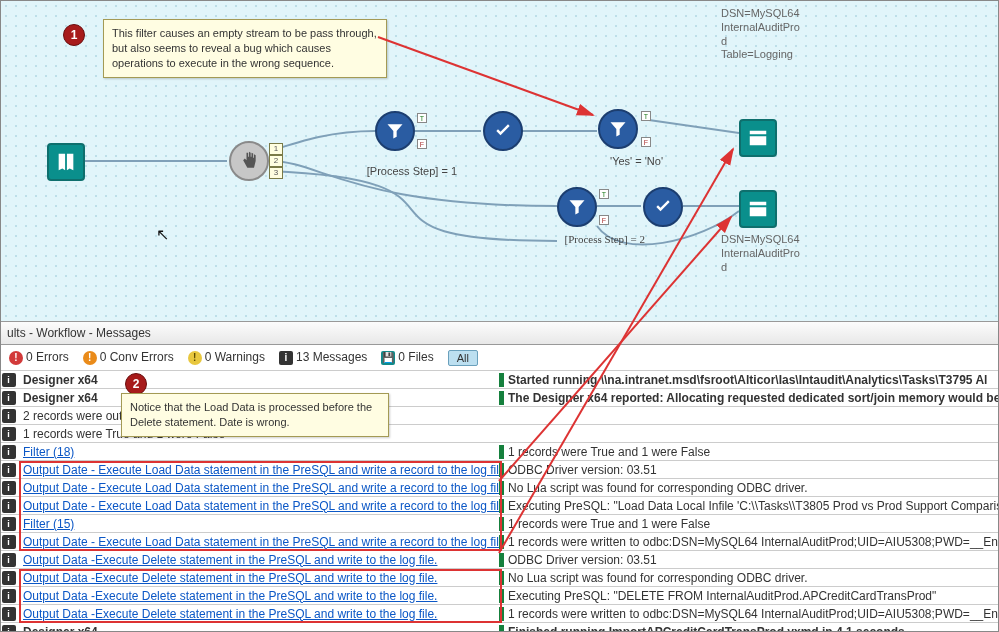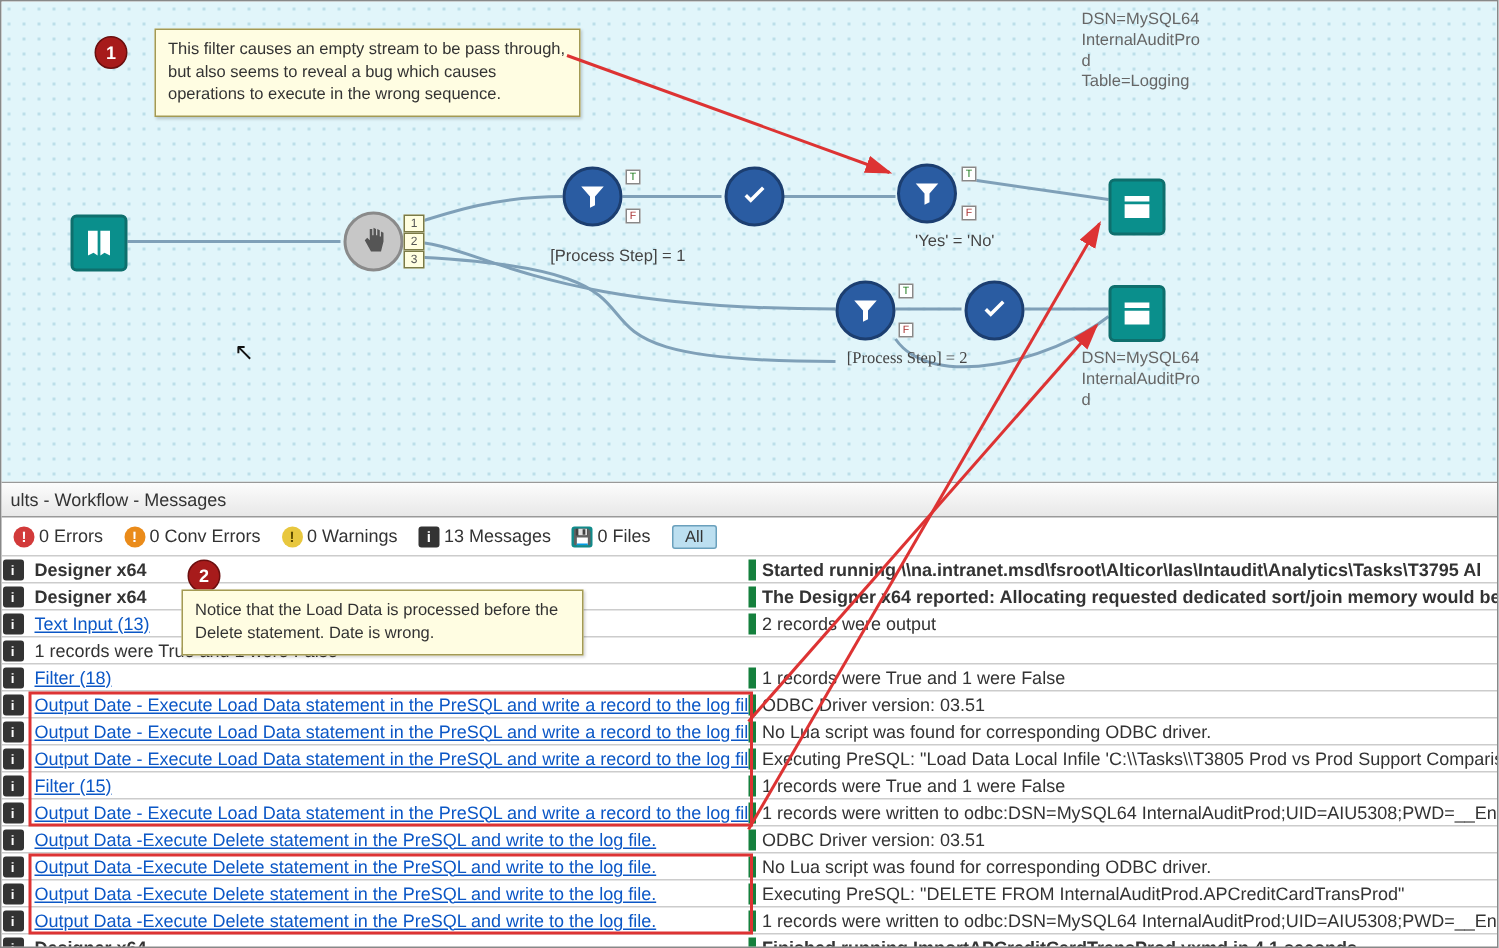--- a/index.html
+++ b/index.html
@@ -314,21 +314,20 @@
           <div class="msg-icon">
             <span class="stat-icon ic-dark" style="font-size: 9px;">i</span>
           </div>
           <div class="msg-col-a" style="font-weight: bold;">Designer x64</div>
           <div class="msg-col-b" style="font-weight: bold;">The Designer x64 reported: Allocating requested dedicated sort/join memory would be more than av</div>
         </div>
         <div class="msg-row">
           <div class="msg-icon">
             <span class="stat-icon ic-dark" style="font-size: 9px;">i</span>
           </div>
-          <div class="msg-col-a"><span class="lnk">Text Input (13)</span></div>
           <div class="msg-col-b">2 records were output</div>
         </div>
         <div class="msg-row">
           <div class="msg-icon">
             <span class="stat-icon ic-dark" style="font-size: 9px;">i</span>
           </div>
           <div class="msg-col-b">1 records were True and 1 were False</div>
         </div>
         <div class="msg-row">
           <div class="msg-icon">

